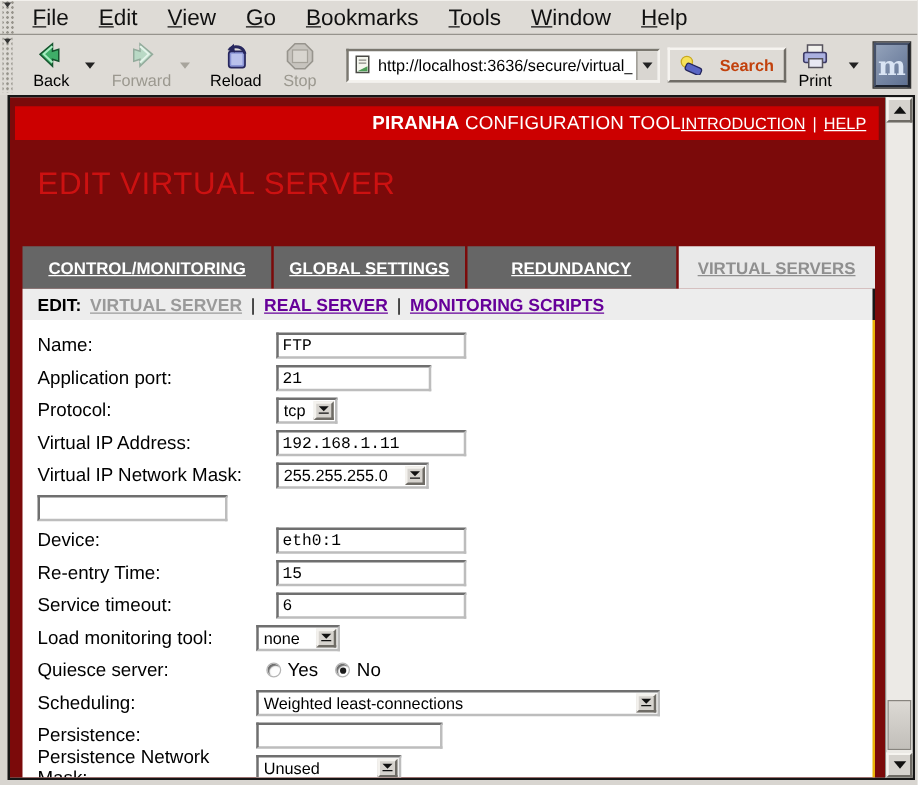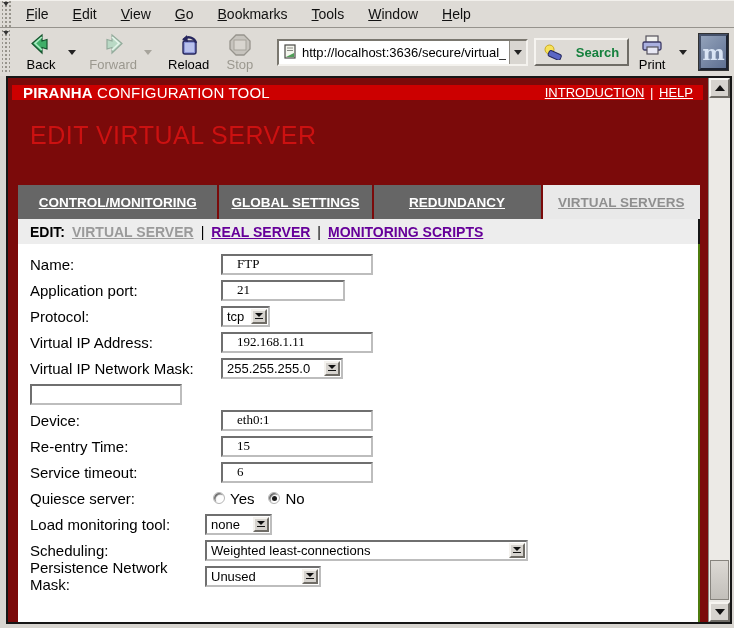--- a/index.html
+++ b/index.html
@@ -6,49 +6,49 @@
   html,body { width:734px; height:628px; overflow:hidden; }
   body { font-family:"Liberation Sans", sans-serif; background:#d8d5d0; }
 
   .window { width:734px; height:628px; background:#d8d5d0; border-top:1px solid #f2f0ec; display:flex; flex-direction:column; }
 
   
   .menubar { height:27px; display:flex; align-items:center; background:#dedbd6; border-bottom:1px solid #96938d; padding-left:2px; }
   .grippy { width:9px; height:100%; position:relative; cursor:pointer;
     background-image:radial-gradient(#97948c 1px, transparent 1.2px); background-size:4px 4px; background-position:2px 3px; }
   .grippy::before { content:""; position:absolute; top:1px; left:1px; border-left:3.5px solid transparent; border-right:3.5px solid transparent; border-top:4px solid #333; }
-  .menu-item { display:inline-block; font-size:14px; color:#111; padding:3px 9px; margin-left:6px; cursor:default; }
+  .menu-item { display:inline-block; font-size:18px; color:#111; padding:3px 9px; margin-left:6px; cursor:default; }
   .menu-item::first-letter { text-decoration:underline; }
 
   
   .toolbar { height:48px; display:flex; align-items:center; background:#dedbd6; padding:2px 4px 2px 2px; }
   .tbtn { display:flex; flex-direction:column; align-items:center; justify-content:center; padding:1px 6px; font-size:13px; color:#000; height:44px; min-width:46px; }
   .tbtn .ticon { height:24px; display:flex; align-items:flex-end; }
   .tbtn.disabled { color:#9b988f; }
   .droparrow { width:0; height:0; border-left:4px solid transparent; border-right:4px solid transparent; border-top:5px solid #222; margin:0 4px; align-self:center; }
   .droparrow.dim { border-top-color:#a7a49c; }
 
   .urlbox { display:flex; align-items:center; height:27px; width:282px; margin:0 6px 0 14px; background:#fff;
     border:2px solid; border-color:#7a776f #f4f2ee #f4f2ee #7a776f; }
   .urltext { flex:1; border:none; outline:none; font-size:13px; font-family:"Liberation Sans",sans-serif; padding:0 3px; color:#000; min-width:0; }
   .urldrop { width:17px; height:100%; background:#d9d6d1; border-left:1px solid #8e8b84; display:flex; align-items:center; justify-content:center; }
   .urldrop .tri { width:0; height:0; border-left:4px solid transparent; border-right:4px solid transparent; border-top:5px solid #222; }
-  .searchbtn { display:flex; align-items:center; gap:12px; height:28px; padding:0 8px; background:#dedbd6; font-size:13px; font-weight:bold; color:#15803d;
+  .searchbtn { display:flex; align-items:center; gap:12px; height:28px; padding:0 8px; background:#dedbd6; font-size:13px; font-weight:bold; color:#c2410c;
     border:2px solid; border-color:#f6f4f0 #6f6c66 #6f6c66 #f6f4f0; }
   .tb-spacer { flex:1; }
 
   .mozlogo { width:32px; height:36px; margin-right:2px; background:linear-gradient(135deg,#93a2ba,#5e7092); border:2px solid; border-color:#45516a #1d2330 #1d2330 #45516a; outline:1px solid #333;
     display:flex; align-items:center; justify-content:center; }
   .mozlogo span { font-family:"DejaVu Serif",serif; font-weight:bold; font-size:21px; color:#d9e4f4; text-shadow:1px 1px 0 #3b4burgundy, 1px 1px 0 #3b4660; line-height:1; }
 
   
   .viewport-row { flex:1; margin:0 2px 4px 6px; border:2px solid #161616; display:flex; min-height:0; }
   .page { flex:1; background:#7b0a0a; padding:5px 8px 0 10px; overflow:hidden; display:flex; flex-direction:column; }
 
-  .redbar { height:15px; background:#cc0000; display:flex; align-items:center; justify-content:space-between; padding:0 10px 0 11px; margin:2px -3px 0 -6px; }
+  .redbar { height:27px; background:#cc0000; display:flex; align-items:center; justify-content:flex-end; padding:0 10px 0 11px; margin:2px -3px 0 -6px; }
   .brand { color:#fff; font-size:15px; letter-spacing:.2px; }
   .brand b { font-weight:bold; }
   .redbar-links { color:#fff; font-size:13px; }
   .redbar-links a { color:#fff; text-decoration:underline; cursor:pointer; }
   .redbar-links .sep { text-decoration:none; padding:0 2px; }
 
   .pagetitle { color:#cc1111; font-size:25px; font-weight:normal; letter-spacing:.5px; margin:21px 0 0 12px; }
 
   .tabs { display:flex; margin-top:35px; height:34px; }
   .tab { display:flex; align-items:center; justify-content:center; background:#666666; color:#fff; font-size:13.5px; font-weight:bold; text-decoration:underline; cursor:pointer; }
@@ -59,28 +59,28 @@
   .tab.t3 { flex-basis:23.3%; }
   .tab.active { background:#e9e9e9; color:#8f8f8f; }
 
   .subnav { background:#ededed; border-right:2px solid #161616; height:25px; display:flex; align-items:center; font-size:14px; font-weight:bold; padding-left:12px; gap:7px; }
   .subnav .prefix { color:#000; }
   .subnav a { cursor:pointer; text-decoration:underline; }
   .subnav a.current { color:#9a9a9a; }
   .subnav a.link { color:#660099; }
   .subnav .pipe { color:#000; font-weight:normal; }
 
-  .formarea { background:#ffffff; border-right:2px solid #4d7c0f; flex:1; padding:7px 0 0 12px; overflow:hidden; }
+  .formarea { background:#ffffff; border-right:2px solid #eab308; flex:1; padding:7px 0 0 12px; overflow:hidden; }
   .frow { display:flex; align-items:center; height:26px; }
   .flabel { font-size:15px; color:#000; }
   .frow.ga .flabel { width:191px; }
   .frow.gb .flabel { width:175px; }
 
   .tinput { height:21px; background:#fff; border:2px solid; border-color:#6f6f6f #bdbdbd #bdbdbd #6f6f6f;
-    font-family:Liberation Serif, serif; font-size:13px; color:#000; padding:0 14px; outline:none; }
+    font-family:Liberation Mono, monospace; font-size:13px; color:#000; padding:0 3px; outline:none; }
 
   .fselect { height:21px; background:#fff; border:2px solid; border-color:#6f6f6f #bdbdbd #bdbdbd #6f6f6f; display:flex; align-items:center; cursor:pointer; }
   .fselect .selval { flex:1; font-size:13px; padding-left:4px; white-space:nowrap; overflow:hidden; }
   .selarrow { width:16px; height:15px; margin-right:1px; background:#d6d3ce; border:2px solid; border-color:#f4f2ee #6f6c66 #6f6c66 #f4f2ee; display:flex; flex-direction:column; align-items:center; justify-content:center; }
   .selarrow .tri { width:0; height:0; border-left:4px solid transparent; border-right:4px solid transparent; border-top:4px solid #111; }
   .selarrow .bar { width:8px; height:1px; background:#111; margin-top:1px; }
 
   .radio { width:12px; height:12px; border-radius:50%; background:#fdfdfd; display:inline-block; position:relative;
     box-shadow:inset 1.5px 1.5px 1px #6d6d6d, inset -1px -1px 0 #ffffff; border:1px solid #b5b5b5; }
   .radio.sel::after { content:""; position:absolute; left:3px; top:3px; width:5px; height:5px; border-radius:50%; background:#1c1c1c; }
@@ -289,50 +289,54 @@
           <label class="flabel">Re-entry Time:</label>
           <input class="tinput" style="width: 152px;" value="15">
         </div>
 
         <div class="frow ga">
           <label class="flabel">Service timeout:</label>
           <input class="tinput" style="width: 152px;" value="6">
         </div>
 
         <div class="frow gb">
+          <label class="flabel">Load monitoring tool:</label>
+          <div class="fselect" style="width:67px">
+            <span class="selval">none</span>
+            <span class="selarrow">
+                <i class="tri"></i>
+                <i class="bar"></i>
+              </span>
+          </div>
+        </div>
+
+        <div class="frow gb">
           <label class="flabel">Quiesce server:</label>
           <span style="width:8px"></span>
           <span class="radio"></span>
           <span class="rlabel">Yes</span>
           <span class="radio sel"></span>
           <span class="rlabel">No</span>
         </div>
 
         <div class="frow gb">
-          <label class="flabel">Load monitoring tool:</label>
-          <div class="fselect" style="width:67px">
-            <span class="selval">none</span>
-            <span class="selarrow">
-                <i class="tri"></i>
-                <i class="bar"></i>
-              </span>
-          </div>
-        </div>
-
-        <div class="frow gb">
           <label class="flabel">Scheduling:</label>
           <div class="fselect" style="width:323px">
             <span class="selval">Weighted least-connections</span>
             <span class="selarrow">
                 <i class="tri"></i>
                 <i class="bar"></i>
               </span>
           </div>
         </div>
 
+        <div class="frow gb">
+          <label class="flabel">Persistence:</label>
+          <input class="tinput" style="width: 149px;" value="">
+        </div>
 
         <div class="frow gb">
           <label class="flabel">Persistence Network Mask:</label>
           <div class="fselect" style="width:116px">
             <span class="selval">Unused</span>
             <span class="selarrow">
                 <i class="tri"></i>
                 <i class="bar"></i>
               </span>
           </div>

